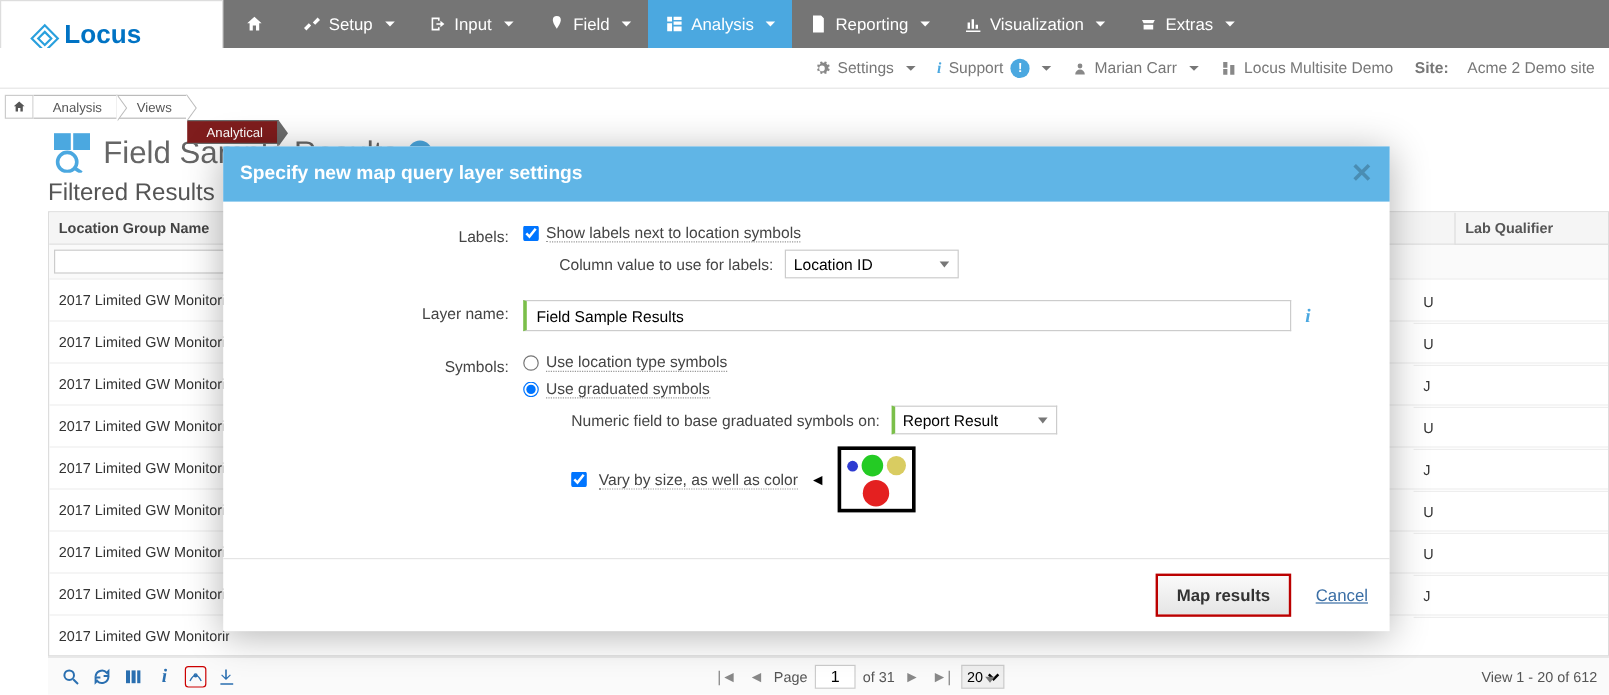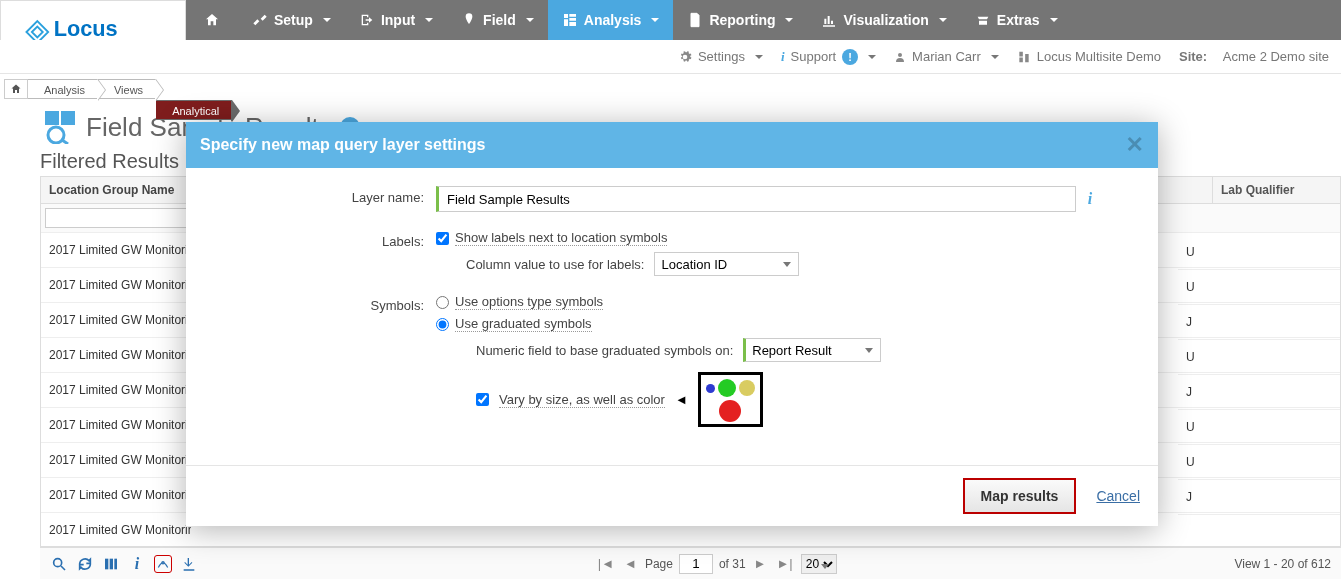--- a/index.html
+++ b/index.html
@@ -2,21 +2,21 @@
 <html><head>
 <meta charset="utf-8">
 <style>
 * { box-sizing: border-box; margin: 0; padding: 0; }
 body { font-family: Arial, Helvetica, sans-serif; font-size: 13px; color: #555; background: #fff; width: 1341px; height: 579px; overflow: hidden; position: relative; }
 
 
 .topbar { background: #757575; color: #fff; display: flex; align-items: stretch; height: 40px; }
 .logo-box { background: #fff; width: 186px; height: 64px; display: flex; align-items: center; justify-content: center; border: 1px solid #ddd; }
 .logo-svg { width: 145px; height: 40px; }
-.nav { display: flex; align-items: stretch; font-weight: bold; }
+.nav { display: flex; align-items: stretch; }
 .nav-item { display: flex; align-items: center; padding: 0 14px; color: #fff; font-size: 14px; cursor: pointer; gap: 6px; }
 .nav-item.active { background: #4ba8e0; }
 .nav-home { display:flex; align-items:center; padding: 0 18px; }
 .caret { width: 0; height: 0; border-left: 4px solid transparent; border-right: 4px solid transparent; border-top: 4px solid #fff; margin-left:4px; }
 .caret.dark { border-top-color: #777; }
 
 
 .subbar { height: 34px; background: #fff; border-bottom: 1px solid #e5e5e5; display:flex; align-items:center; justify-content:flex-end; padding-right: 12px; color:#777; font-size:13px; gap: 18px; position: relative; z-index: 1; }
 .subbar .item { display:flex; align-items:center; gap:6px; cursor:pointer; }
 .badge { background:#4ba8e0; color:#fff; border-radius:50%; width:16px; height:16px; display:flex; align-items:center; justify-content:center; font-size:11px; font-weight:bold; }
@@ -274,47 +274,47 @@
 </div>
 
 <div class="modal">
   <div class="modal-head">
     <span>Specify new map query layer settings</span>
     <span class="modal-close">✕</span>
   </div>
   <div class="modal-body">
 
     <div class="form-row">
-      <div class="form-label">Layer name:</div>
-      <div class="form-ctl">
-        <input class="layer-input" value="Field Sample Results" style="">
-        <span class="info-i">i</span>
-      </div>
-    </div>
-
-    <div class="form-row">
       <div class="form-label">Labels:</div>
       <div class="form-ctl">
         <div class="chk-line">
           <input type="checkbox" checked="" style="">
           <span class="dotted">Show labels next to location symbols</span>
         </div>
         <div class="sub-row">
           <span>Column value to use for labels:</span>
           <span class="sel-wrap"><select class="sel labels"><option>Location ID</option></select></span>
         </div>
       </div>
     </div>
 
     <div class="form-row">
+      <div class="form-label">Layer name:</div>
+      <div class="form-ctl">
+        <input class="layer-input" value="Field Sample Results" style="">
+        <span class="info-i">i</span>
+      </div>
+    </div>
+
+    <div class="form-row">
       <div class="form-label">Symbols:</div>
       <div class="form-ctl">
         <div class="chk-line">
           <input type="radio" name="sym" style="">
-          <span class="dotted">Use options type symbols</span>
+          <span class="dotted">Use location type symbols</span>
         </div>
         <div class="chk-line">
           <input type="radio" name="sym" checked="" style="">
           <span class="dotted">Use graduated symbols</span>
         </div>
         <div class="sub-row" style="margin-left:40px">
           <span>Numeric field to base graduated symbols on:</span>
           <span class="sel-wrap"><select class="sel green"><option>Report Result</option></select></span>
         </div>
         <div class="sub-row" style="margin-left:40px; align-items:center; margin-top:10px">

